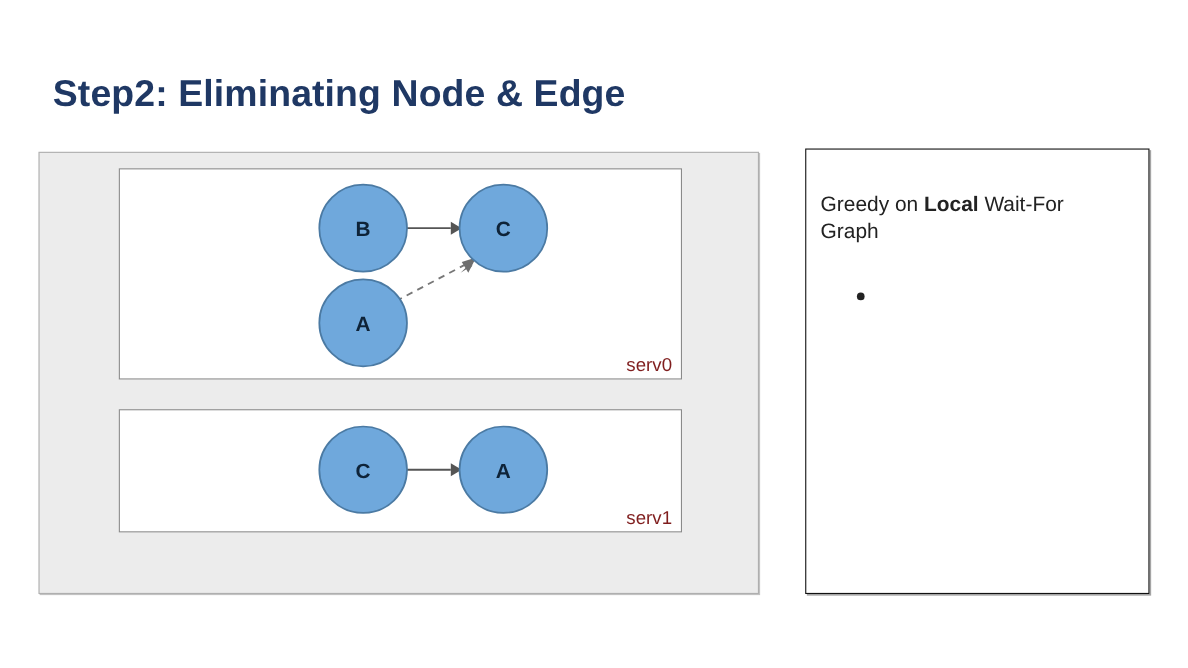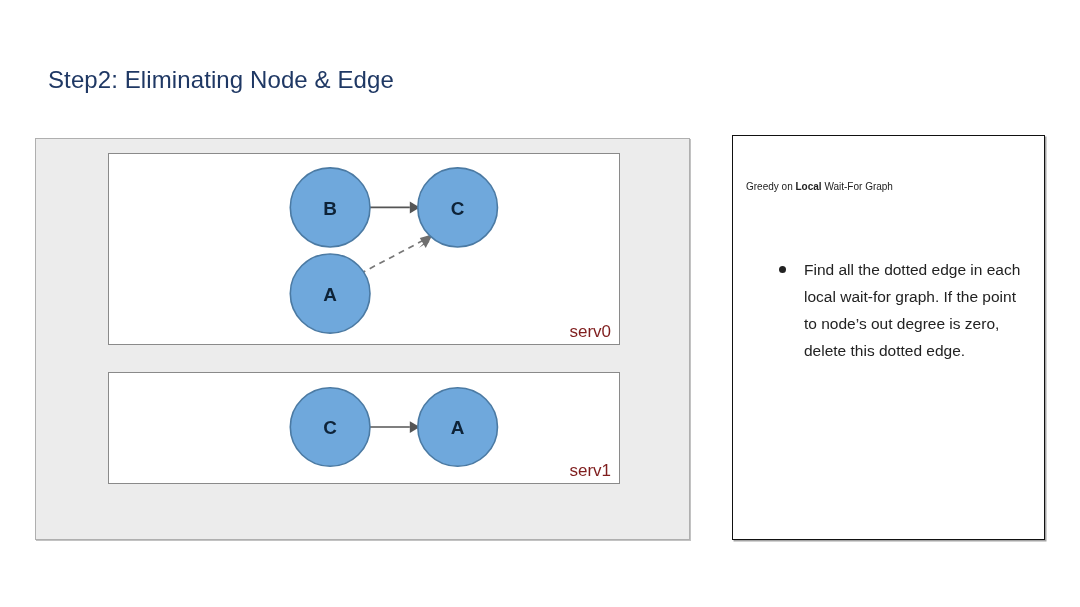--- a/index.html
+++ b/index.html
@@ -14,22 +14,22 @@
     overflow: hidden;
     font-family: "Liberation Sans", sans-serif;
     -webkit-font-smoothing: antialiased;
   }
 
   
   #slide-title {
     position: absolute;
     left: 48px;
     top: 66px;
-    font-size: 24px;
-    font-weight: 400;
+    font-size: 34px;
+    font-weight: 700;
     letter-spacing: 0.1px;
     color: #1F3864;
     white-space: nowrap;
   }
 
   
   #graph-container {
     position: absolute;
     left: 35px;
     top: 138px;
@@ -121,21 +121,21 @@
     background: #FFFFFF;
     border: 1.5px solid #111111;
     box-sizing: border-box;
     box-shadow: 1.5px 1.5px 0 rgba(90,90,90,0.55);
   }
   #notes-heading {
     position: absolute;
     left: 13px;
     top: 39px;
     width: 265px;
-    font-size: 10px;
+    font-size: 19px;
     line-height: 24px;
     color: #222222;
   }
   #notes-heading b { font-weight: 700; }
 
   #notes-bullet-list {
     position: absolute;
     left: 13px;
     top: 120px;
     width: 282px;
@@ -217,16 +217,15 @@
 </div>
 
 <div id="notes-panel">
   <div id="notes-heading">
     <span>Greedy on </span><b>Local</b><span> Wait-For Graph</span>
   </div>
 
   <ul id="notes-bullet-list">
     <li class="notes-bullet">
       <span class="bullet-dot"></span>
-      <span>Find all the dotted edge in each local wait-for graph. If the point to node’s out degree is zero, delete this dotted edge.</span>
     </li>
   </ul>
 </div>
 
 </body></html>

